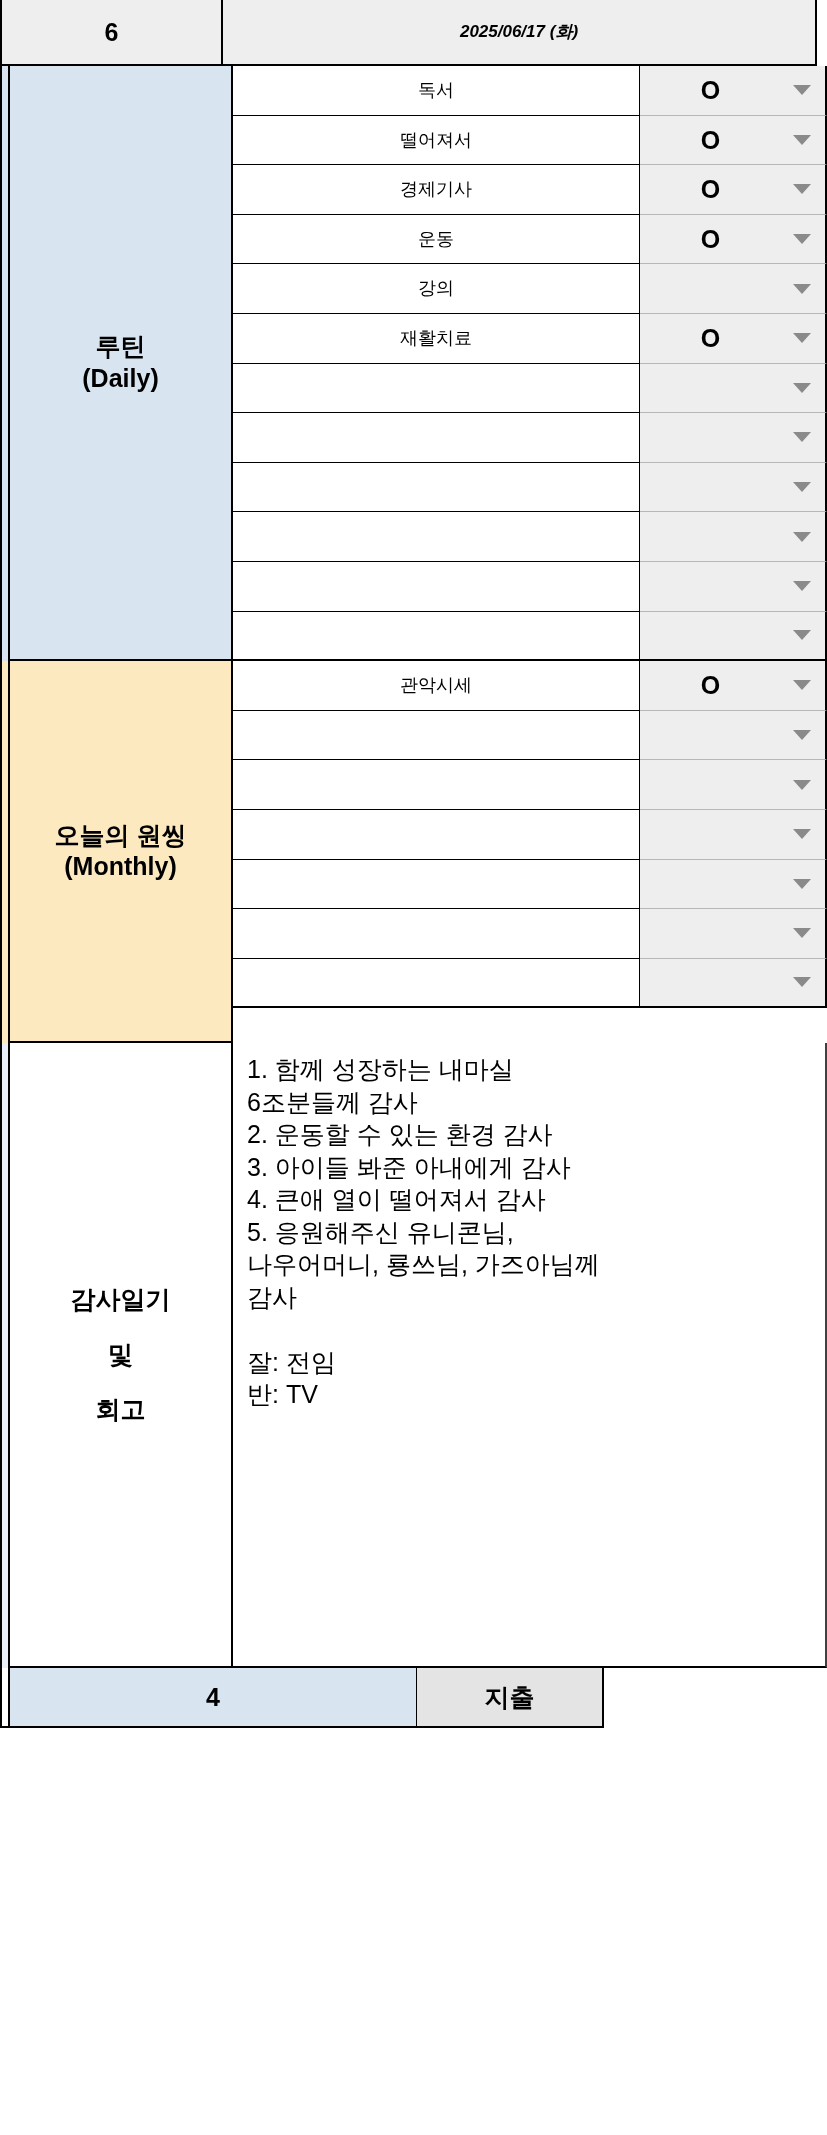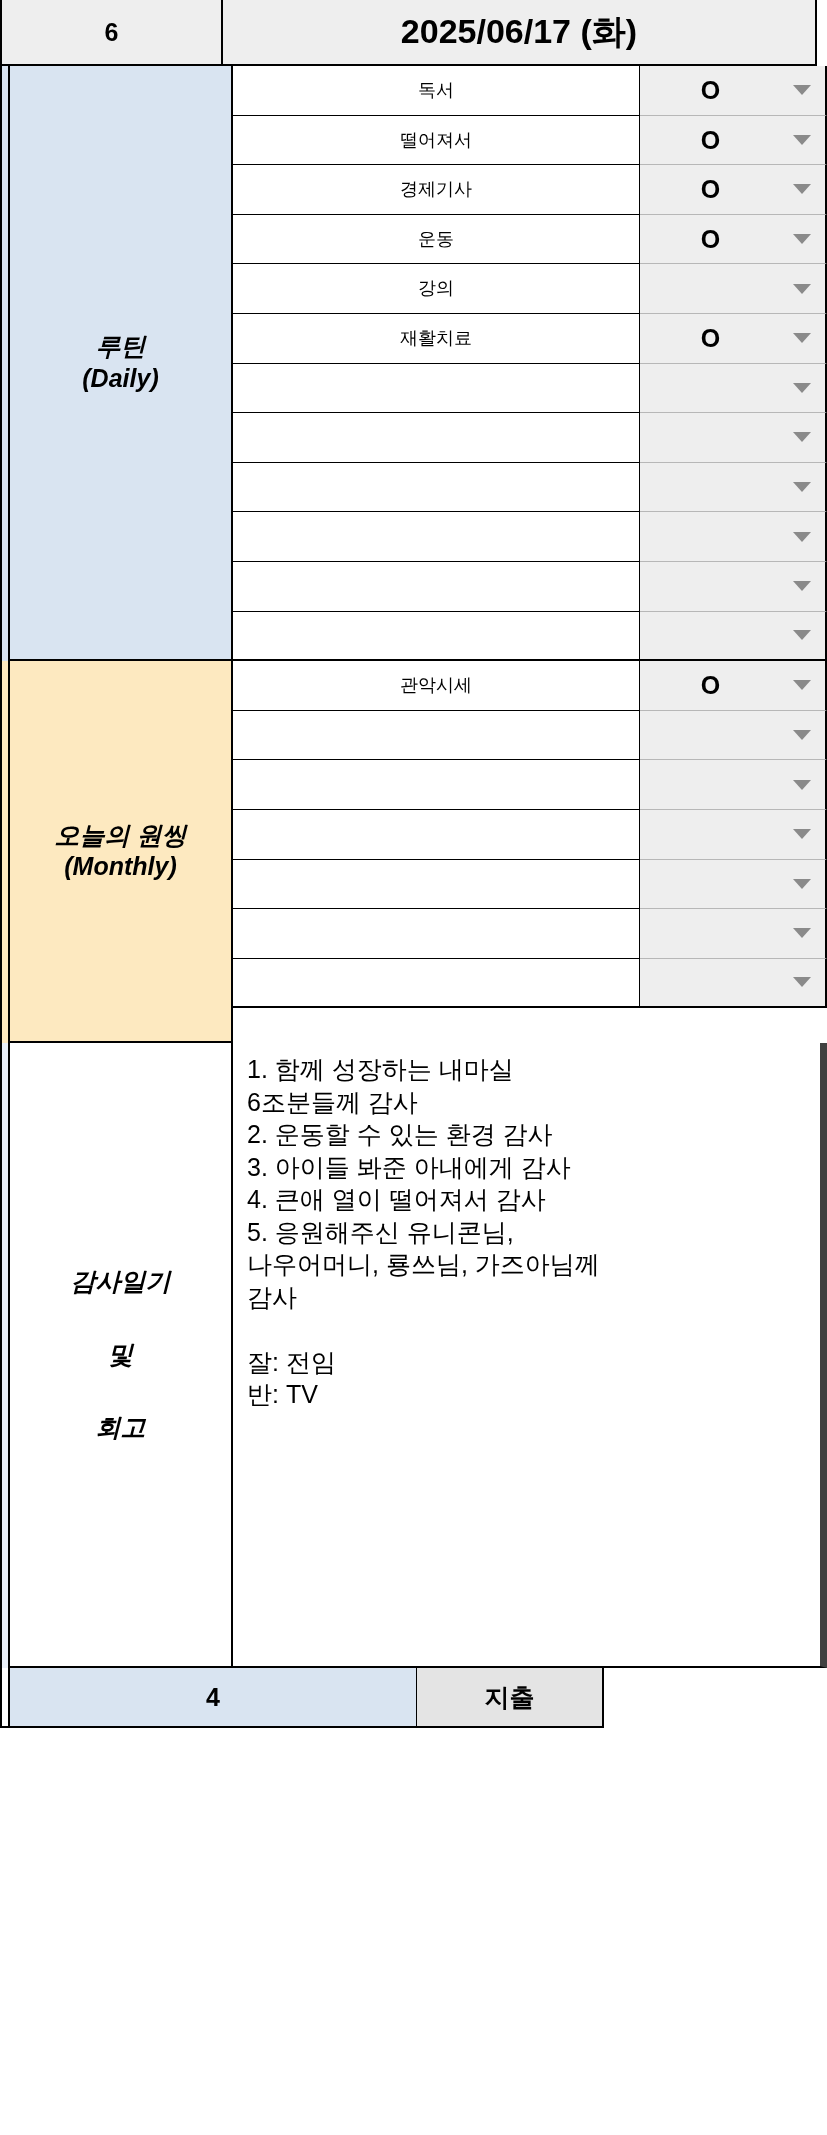--- a/index.html
+++ b/index.html
@@ -28,42 +28,43 @@
     box-sizing: border-box;
     border-right: 2px solid #000000;
     border-bottom: 1px solid #b7b7b7;
     display: flex;
     align-items: center;
     justify-content: center;
     font-size: 25px;
     line-height: 1.15;
     overflow: hidden;
   }
-  .col-label  { width: 223px; flex: 0 0 223px; font-style: italic; }
+  .col-label  { width: 223px; flex: 0 0 223px; }
 
   
   .header-row { height: 66px; }
   .header-row .cell {
     border-bottom: 2px solid #000000;
     font-weight: bold;
     background: #eeeeee;
   }
   .header-left {
     border-right: 2px solid #000000;
     border-left: 2px solid #000000;
   }
   .header-num {
     width: 223px; flex: 0 0 223px;
     background: #efefef;
   }
   .header-date {
     width: 594px; flex: 0 0 594px;
     background: #efefef;
     border-right: 2px solid #000000;
-    font-size: 34px;
+    font-size: 17px;
+    font-style: italic;
   }
   .header-spacer {
     width: 10px; flex: 0 0 10px;
     background: #ffffff;
     border: none;
   }
 
   
   .label-cell {
     flex-direction: column;
@@ -126,28 +127,28 @@
 
   
   .block-last .item-name,
   .block-last .item-mark { border-bottom: 2px solid #000000; }
 
   
   .journal-row { height: 625px; }
   .journal-label {
     flex-direction: column;
     justify-content: center;
-    gap: 42px;
+    gap: 24px;
     border-bottom: 2px solid #000000;
     border-right: 2px solid #000000;
   }
   .journal-text {
     width: 594px; flex: 0 0 594px;
     box-sizing: border-box;
-    border-right: 7px solid #404040;
+    border-right: 2px solid #404040;
     border-bottom: 2px solid #000000;
     background: #ffffff;
     align-items: flex-start;
     justify-content: flex-start;
     padding: 10px 10px 0 14px;
     font-size: 25px;
     line-height: 1.30;
     white-space: pre-wrap;
     text-align: left;
   }

